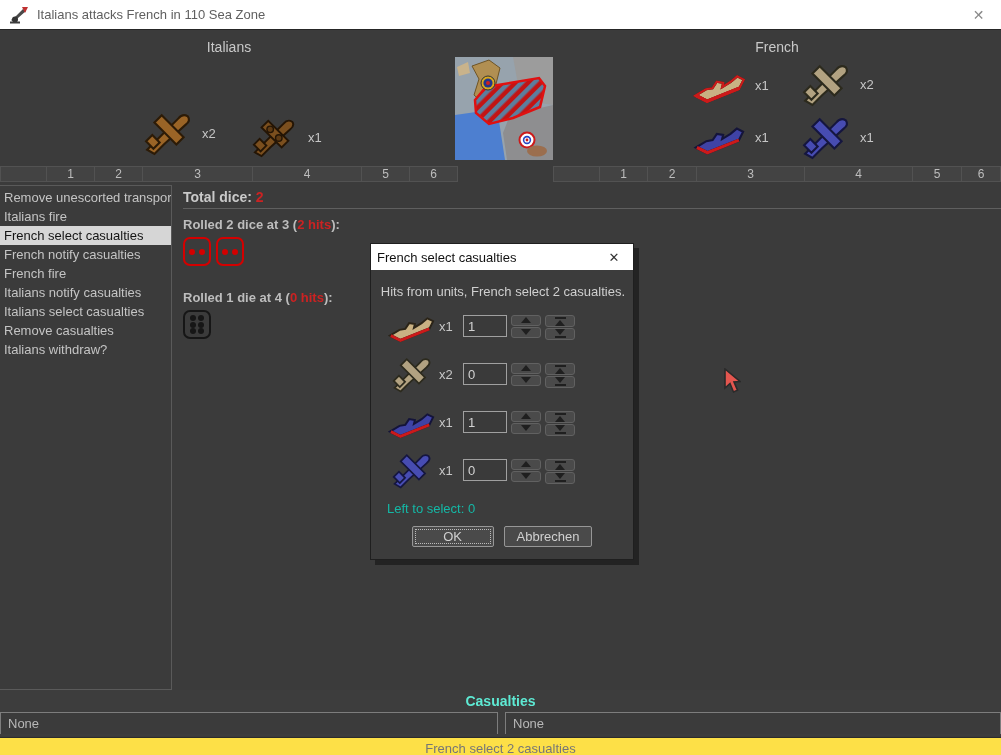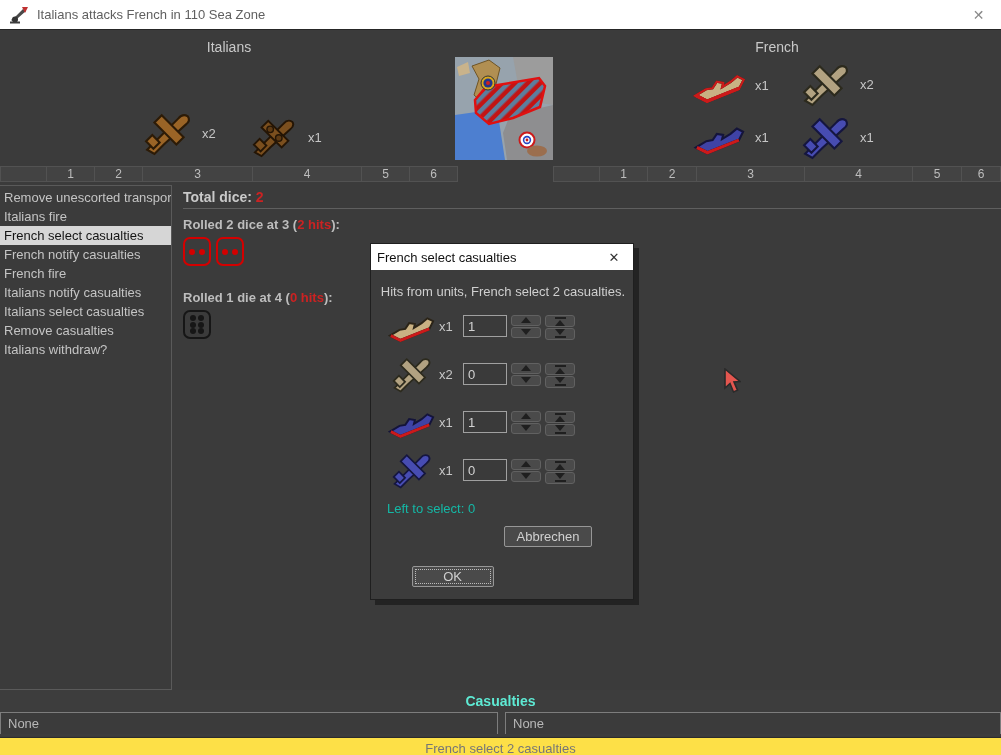--- a/index.html
+++ b/index.html
@@ -67,21 +67,21 @@
   .spin{width:30px;height:23px;display:flex;flex-direction:column;gap:1px;margin-left:4px;}
   .spin .sbtn{flex:1;background:#4a4a4a;border:1px solid #616161;border-radius:3px;
     display:flex;flex-direction:column;align-items:center;justify-content:center;padding:0;cursor:default;}
   .tri-up{width:0;height:0;border-left:5px solid transparent;border-right:5px solid transparent;border-bottom:6px solid #1f1f1f;}
   .tri-down{width:0;height:0;border-left:5px solid transparent;border-right:5px solid transparent;border-top:6px solid #1f1f1f;}
   .bar{width:11px;height:2px;background:#1f1f1f;margin:1px 0;}
   .left-select{margin:10px 0 0 16px;font-size:13px;color:#14b8a6;}
   .dlg-buttons{margin-top:10px;display:flex;justify-content:center;gap:10px;}
   .btn{height:21px;background:#4a4a4a;border:1px solid #979797;border-radius:2px;
     color:#d0d0d0;font-size:13px;font-family:"Liberation Sans",sans-serif;padding:0 12px;cursor:default;}
-  .btn.ok{width:82px;outline:1px dotted #bbb;outline-offset:-4px;margin-top:40px;}
+  .btn.ok{width:82px;outline:1px dotted #bbb;outline-offset:-4px;}
 
   
   .casualties{position:absolute;left:0;top:690px;width:1001px;height:46px;background:#3d3d3d;}
   .cas-header{height:22px;line-height:22px;text-align:center;font-size:14px;font-weight:bold;color:#5eead4;}
   .cas-panels{position:relative;height:23px;}
   .cas-panel{position:absolute;top:0;height:22px;box-sizing:border-box;background:#3b3b3b;
     border:1px solid #7d7d7d;border-bottom:none;font-size:13px;color:#b8b8b8;
     line-height:21px;padding-left:7px;}
   .cas-panel.left{left:0;width:498px;}
   .cas-panel.right{left:505px;width:496px;}

